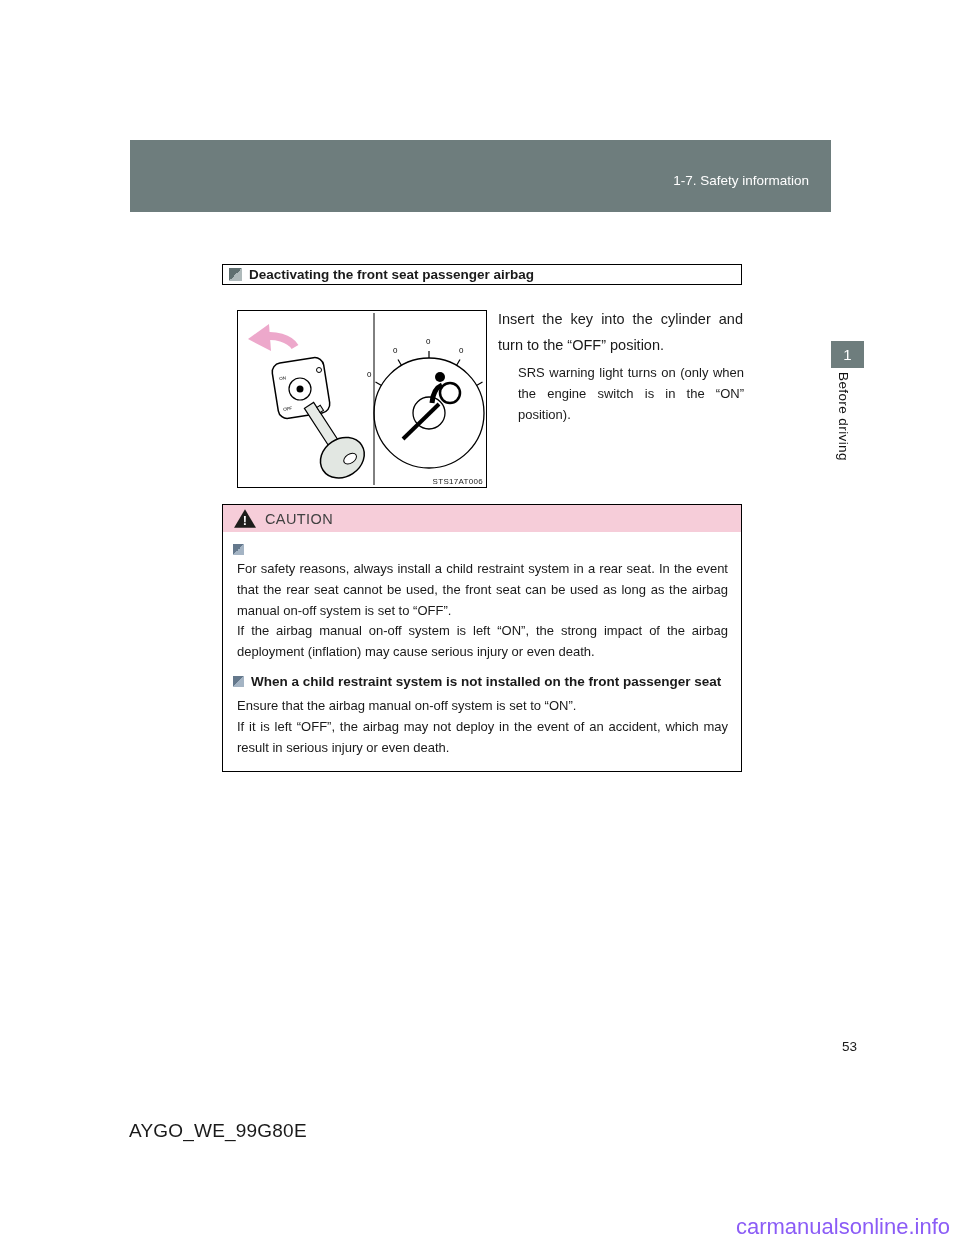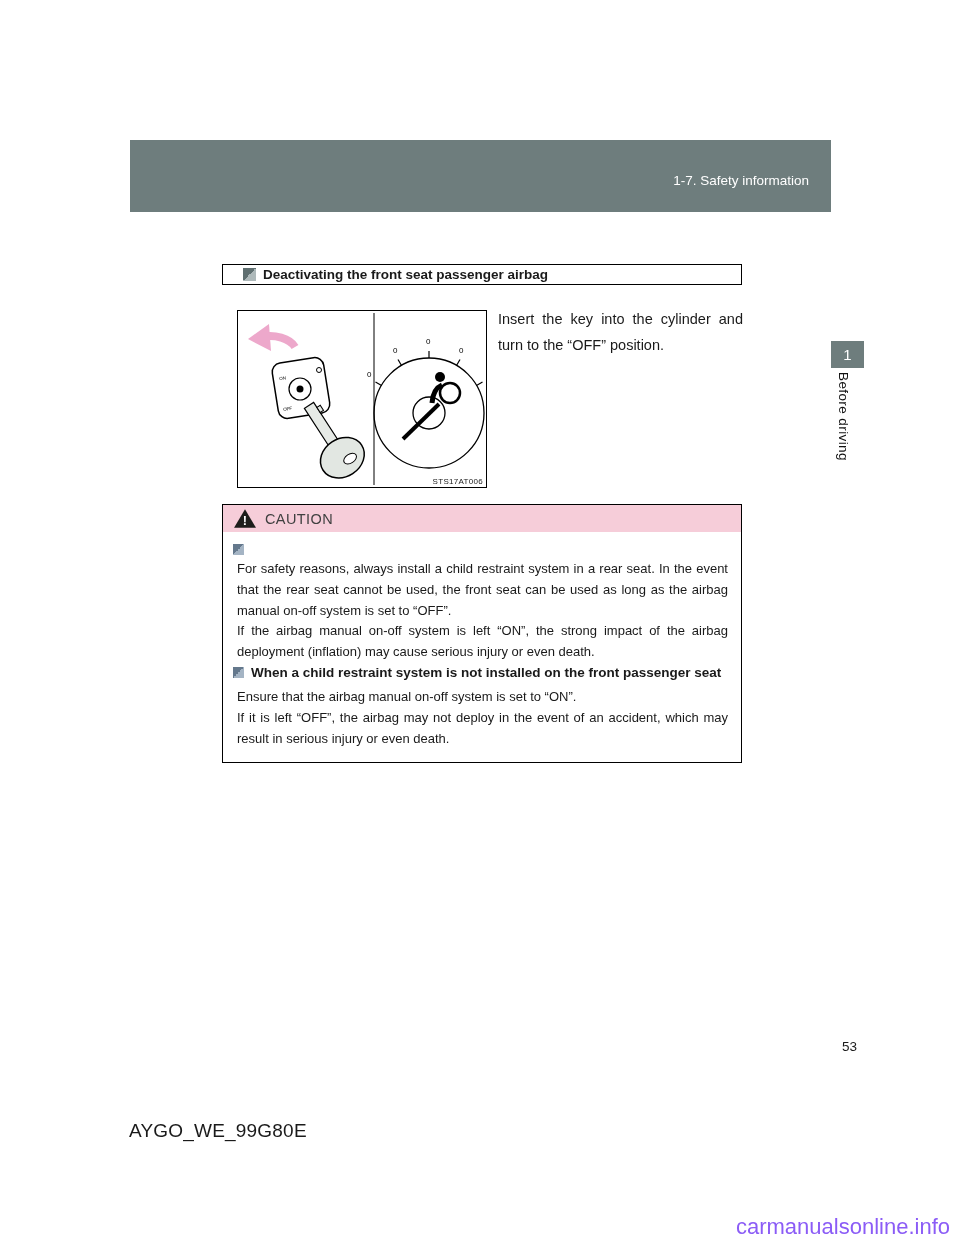--- a/index.html
+++ b/index.html
@@ -10,21 +10,21 @@
   }
   .band { position:absolute; left:130px; top:140px; width:701px; height:72px; background:var(--band,#6e7d7d); }
   .band-title { position:absolute; right:22px; top:33px; font-size:13.5px; color:#ffffff; }
 
   .chapnum { position:absolute; left:831px; top:341px; width:33px; height:27px; background:var(--band,#6e7d7d);
              color:#fff; display:flex; align-items:center; justify-content:center; font-size:15px; }
   .sidetab { position:absolute; left:836px; top:372px; writing-mode:vertical-rl; font-size:13.5px; color:#111;
              letter-spacing:0.4px; }
 
   .sec-title { position:absolute; left:222px; top:264px; width:520px; height:21px; box-sizing:border-box;
-               border:1px solid #000; display:flex; align-items:center; gap:7px; padding-left:20px; background:#fff; }
+               border:1px solid #000; display:flex; align-items:center; gap:7px; padding-left:6px; background:#fff; }
   .sq { width:13px; height:13px; flex:0 0 13px;
         background:linear-gradient(135deg, var(--bullet-dark,#5f6f70) 50%, var(--bullet-light,#aeb9ba) 50%); }
   .sec-title-text { font-weight:bold; font-size:13.5px; white-space:nowrap; }
 
   .figure { position:absolute; left:237px; top:310px; width:250px; height:178px; box-sizing:border-box;
             border:1px solid #000; background:#fff; }
   .fig-svg { width:100%; height:100%; display:block; }
   .fig-label { position:absolute; right:3px; bottom:1px; font-size:8px; letter-spacing:0.3px; }
 
   .lead { position:absolute; left:498px; top:306px; width:245px; margin:0;
@@ -32,21 +32,21 @@
   .note { position:absolute; left:518px; top:362px; width:226px; margin:0;
           font-size:13px; line-height:1.62; text-align:justify; }
 
   .caution { position:absolute; left:222px; top:504px; width:520px; box-sizing:border-box;
              border:1px solid #000; background:#fff; }
   .caution-head { height:27px; background:var(--caution-header,#f6cdd9); display:flex; align-items:center;
                   padding-left:10px; gap:8px; }
   .warn { width:24px; height:21px; flex:0 0 24px; }
   .caution-label { font-size:14.5px; letter-spacing:0.4px; color:#404040; }
   .caution-body { padding:8px 13px 12px 10px; }
-  .citem + .citem { margin-top:0; }
+  .citem + .citem { margin-top:9px; }
   .chead { display:flex; gap:7px; align-items:flex-start; }
   .csq { flex:0 0 11px; width:11px; height:11px; margin-top:4px;
          background:linear-gradient(135deg, var(--caution-bullet-dark,#64788c) 50%, var(--caution-bullet-light,#a4b4c4) 50%); }
   .chead-text { font-weight:bold; font-size:13.5px; line-height:1.5; }
   .cbody { margin:4px 0 0 4px; font-size:13px; line-height:1.6; text-align:justify; white-space:pre-line; }
 
   .pagenum  { position:absolute; left:842px; top:1039px; font-size:13.5px; }
   .doccode  { position:absolute; left:129px; top:1120px; font-size:19px; letter-spacing:0.2px; }
   .watermark { position:absolute; right:10px; top:1214px; font-size:22px; color:#8b5cf6; }
 </style>
@@ -109,20 +109,21 @@
         <line x1="201" y1="93" x2="165" y2="128" stroke-width="4"></line>
         <circle cx="202" cy="66" r="5" fill="#000" stroke="none"></circle>
         <path d="M 194 92 q 1 -14 10 -18" stroke="#000" stroke-width="5"></path>
         <circle cx="212" cy="82" r="10" stroke-width="2.5"></circle>
       </g>
     </svg>
     <span class="fig-label">STS17AT006</span>
   </div>
 
   <p class="lead">Insert the key into the cylinder and turn to the “OFF” position.</p>
+  <p class="note">SRS warning light turns on (only when the engine switch is in the “ON” position).</p>
 
   <div class="caution">
     <div class="caution-head">
       <svg class="warn" viewBox="0 0 26 23">
         <path d="M13 1.5 L25 21.5 H1 Z" fill="#1d1d1b"></path>
         <text x="13" y="19" text-anchor="middle" font-size="14" font-weight="bold" fill="#ffffff">!</text>
       </svg>
       <span class="caution-label">CAUTION</span>
     </div>
     <div class="caution-body">

